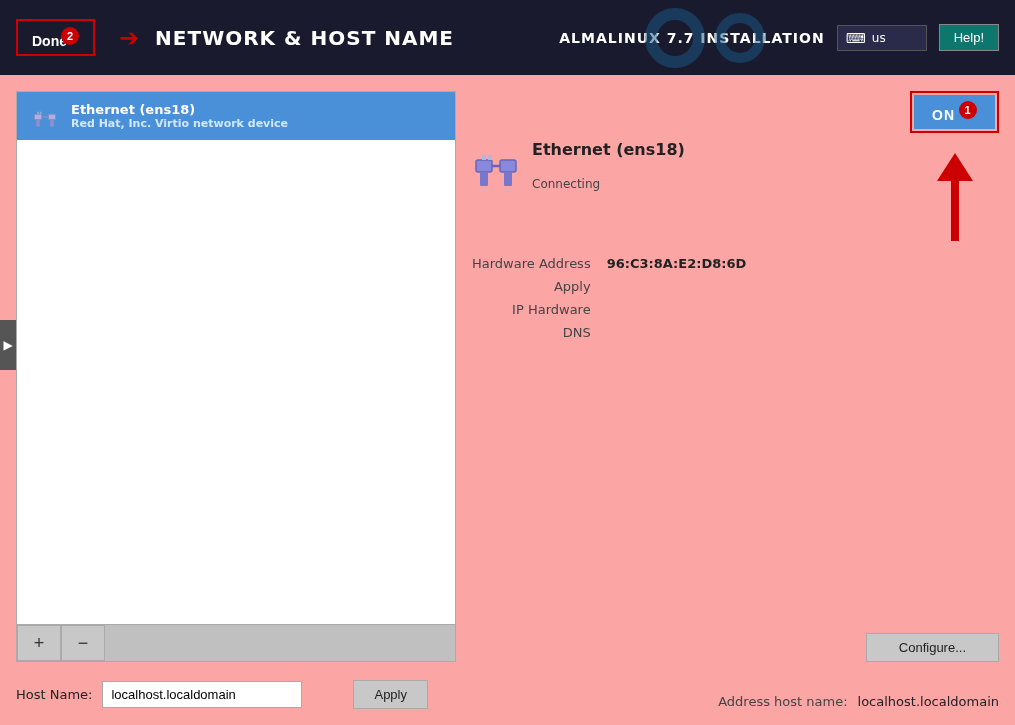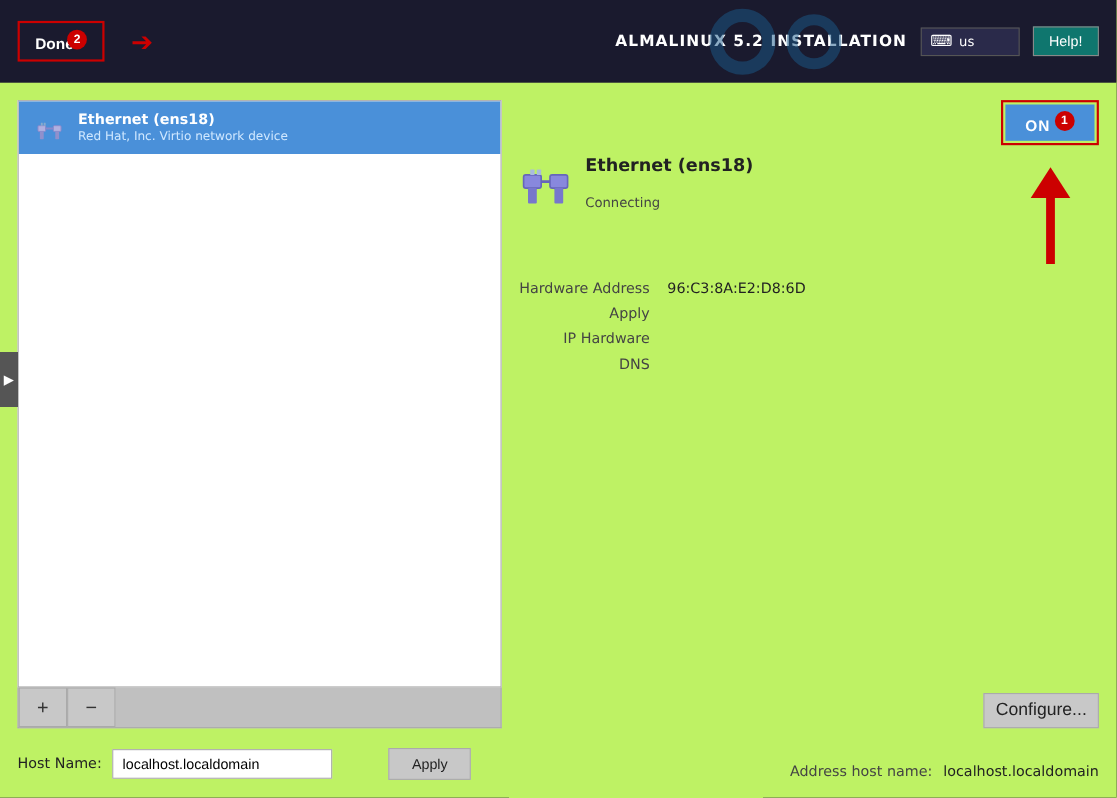--- a/index.html
+++ b/index.html
@@ -117,21 +117,21 @@
     }
     .circle-medium {
       width: 50px;
       height: 50px;
       border-radius: 50%;
       border: 10px solid #1a5a8a;
     }
 
     
     .main {
-      background: #bef264;
+      background: #fca5a5;
       height: calc(725px - 75px);
       padding: 16px;
       display: flex;
       flex-direction: column;
       gap: 12px;
     }
 
     .content-row {
       display: flex;
       gap: 16px;
@@ -181,20 +181,21 @@
     .device-name {
       font-size: 13px;
       font-weight: bold;
     }
     .device-item.selected .device-name {
       color: #fff;
     }
     .device-subtitle {
       font-size: 11px;
       color: #666;
+      font-weight: bold;
     }
 
     .list-toolbar {
       display: flex;
       gap: 0;
       background: #c0c0c0;
       border: 1px solid #aaa;
       border-top: none;
     }
     .list-btn {
@@ -283,20 +284,21 @@
     .detail-label {
       text-align: right;
       color: #444;
       font-size: 13px;
       padding: 3px 0;
     }
     .detail-value {
       color: #222;
       font-size: 13px;
       padding: 3px 0;
+      font-weight: bold;
     }
 
     
     .bottom-row {
       display: flex;
       align-items: flex-end;
       justify-content: space-between;
       padding: 6px 0 0 0;
     }
     .hostname-section {
@@ -334,22 +336,22 @@
       color: #444;
     }
     .current-hostname-value {
       font-size: 13px;
       color: #222;
     }
 
     .configure-btn {
       background: #c8c8c8;
       border: 1px solid #aaa;
-      padding: 6px 10px;
-      font-size: 16px;
+      padding: 6px 32px;
+      font-size: 13px;
       cursor: pointer;
       color: #222;
       align-self: flex-end;
     }
 
     
     .right-panel-inner {
       display: flex;
       flex-direction: column;
       height: 100%;
@@ -407,23 +409,24 @@
   <div class="alma-circles">
     <div class="circle-big"></div>
     <div class="circle-medium"></div>
   </div>
 
   <div class="header-left">
     <button class="done-button">
       <span>Done</span><sup class="badge">2</sup>
     </button>
     <span class="arrow-left">➔</span>
+    <span class="header-title">NETWORK &amp; HOST NAME</span>
   </div>
   <div class="header-right">
-    <span class="header-brand">ALMALINUX 5.2 INSTALLATION</span>
+    <span class="header-brand">ALMALINUX 7.7 INSTALLATION</span>
     <div class="keyboard-input">
       <span class="keyboard-icon">⌨</span>
       <span>us</span>
     </div>
     <button class="help-button">Help!</button>
   </div>
 </div>
 
 <div class="main">
   <div class="content-row">

